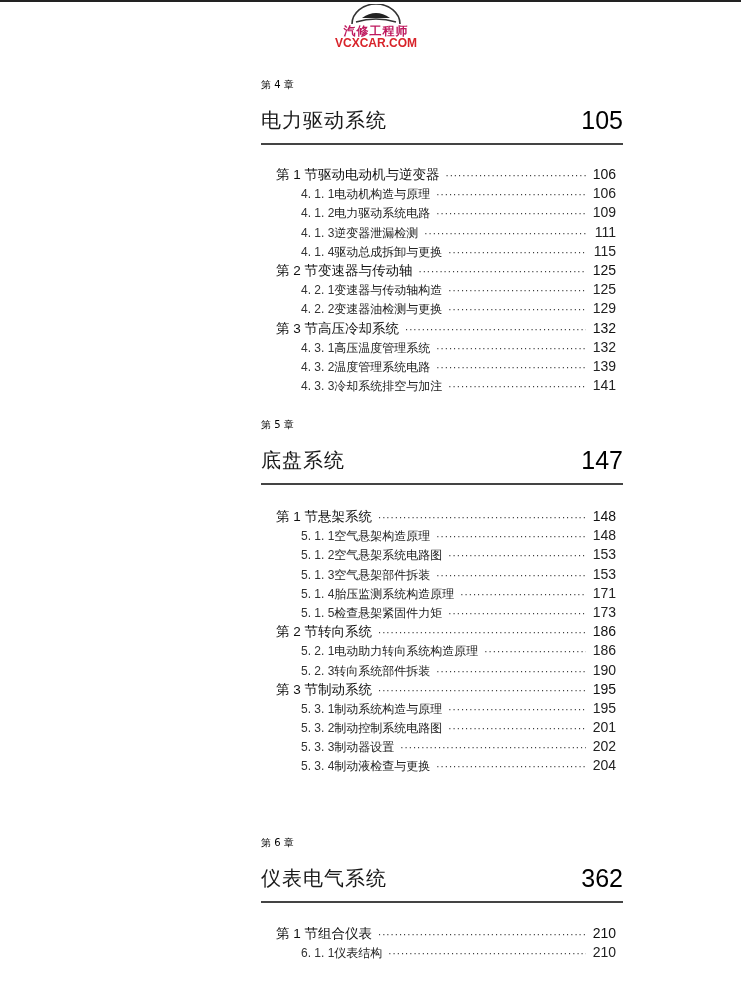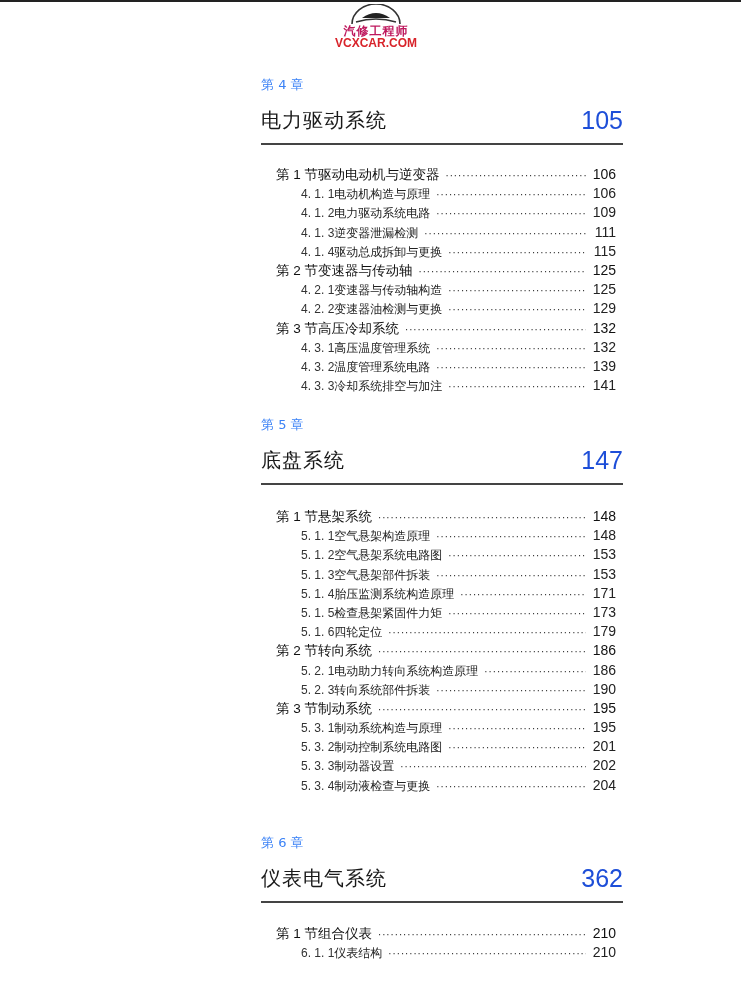--- a/index.html
+++ b/index.html
@@ -7,24 +7,24 @@
     width: 741px; height: 1007px; background: #ffffff; position: relative; overflow: hidden;
     font-family: "DejaVu Sans", "Liberation Sans", sans-serif; color: #1a1a1a;
   }
   .top-rule { position: absolute; left: 0; top: 0; width: 741px; height: 2px; background: #222; }
   .logo { position: absolute; left: 326px; top: 4px; width: 100px; height: 50px; text-align: center; }
   .logo svg { display: block; margin: 0 auto; }
   .logo-cn { font-size: 12px; color: #be185d; font-weight: bold; letter-spacing: 1px; line-height: 15px; margin-top: -2px; }
   .logo-en { font-size: 12px; color: #d8232a; font-weight: bold; line-height: 9px; font-family: "Liberation Sans", sans-serif; }
 
   .chapter { position: absolute; left: 261px; width: 362px; }
-  .ch-label { font-size: 13px; color: #3b82f6; height: 18px; line-height: 18px; }
+  .ch-label { font-size: 10px; color: #000000; height: 18px; line-height: 18px; }
   .ch-title-row { display: flex; justify-content: space-between; align-items: flex-end; height: 30px; margin-top: 10px; }
   .ch-title { font-size: 20px; color: #1a1a1a; letter-spacing: 1px; }
-  .ch-page { font-family: "Liberation Sans", sans-serif; font-size: 25px; color: #1d4ed8; font-weight: normal; line-height: 28px; }
+  .ch-page { font-family: "Liberation Sans", sans-serif; font-size: 25px; color: #000000; font-weight: normal; line-height: 28px; }
   .ch-rule { height: 2px; background: #444; margin-top: 9px; }
 
   .toc { position: absolute; left: 276px; width: 340px; }
   .toc-row { display: flex; align-items: baseline; height: 19.2px; line-height: 19.2px; white-space: nowrap; overflow: hidden; }
   .toc-row.section { font-size: 13.5px; color: #111; }
   .toc-row.sub { font-size: 12px; color: #222; padding-left: 25px; }
   .num { display: inline-block; font-family: "Liberation Sans", sans-serif; }
   .section .num { width: 60px; }
   .sub .num { width: 44px; font-size: 12px; color: #333; }
   .title { flex: 0 0 auto; }
@@ -168,26 +168,20 @@
       <span class="title">胎压监测系统构造原理</span>
       <span class="dots"></span>
       <span class="pg">171</span>
     </div>
     <div class="toc-row sub">
       <span class="num">5. 1. 5</span>
       <span class="title">检查悬架紧固件力矩</span>
       <span class="dots"></span>
       <span class="pg">173</span>
     </div>
-    <div class="toc-row sub">
-      <span class="num">5. 1. 6</span>
-      <span class="title">四轮定位</span>
-      <span class="dots"></span>
-      <span class="pg">179</span>
-    </div>
     <div class="toc-row section">
       <span class="num">第 2 节</span>
       <span class="title">转向系统</span>
       <span class="dots"></span>
       <span class="pg">186</span>
     </div>
     <div class="toc-row sub">
       <span class="num">5. 2. 1</span>
       <span class="title">电动助力转向系统构造原理</span>
       <span class="dots"></span>

